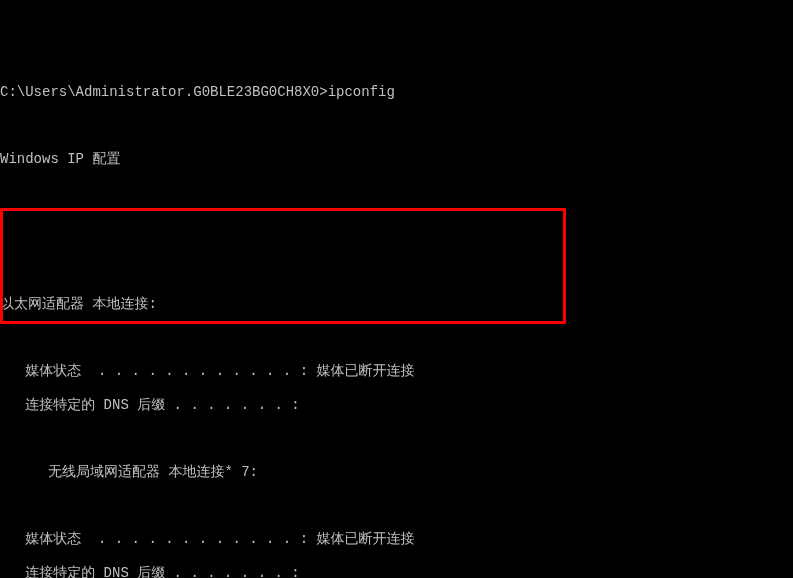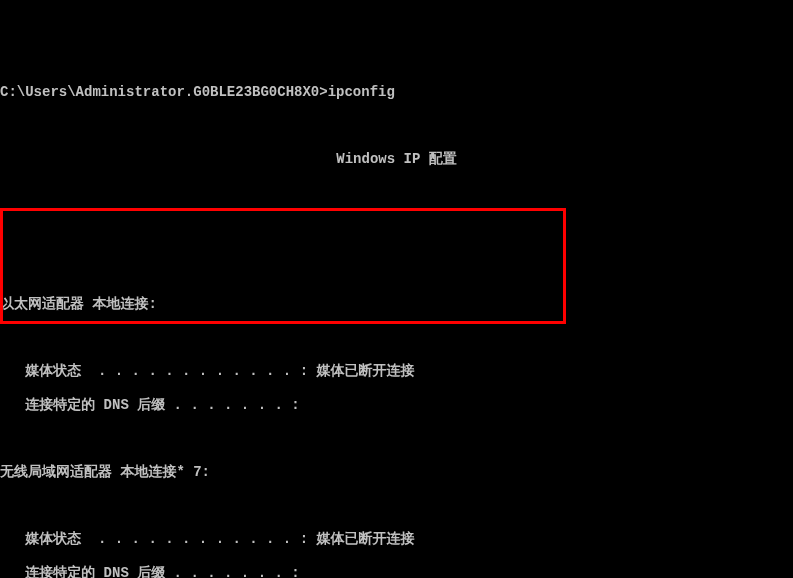--- a/index.html
+++ b/index.html
@@ -13,49 +13,48 @@
     width: 793px;
     height: 578px;
     overflow: hidden;
     white-space: pre;
   }
   .terminal {
     padding: 0;
   }
   .line {
     white-space: pre;
-    font-weight: bold;
   }
   .highlight-box {
     border: 3px solid #ff0000;
     position: absolute;
     left: 0px;
     top: 208px;
     width: 560px;
     height: 110px;
     pointer-events: none;
   }
 </style>
 </head>
 <body>
 
 
 
 <div class="terminal">
 <span class="line" style="display: block;"><span>C:\Users\Administrator.G0BLE23BG0CH8X0&gt;</span><span>ipconfig</span></span>
 <span class="line" style="display: block;"> </span>
-<span class="line" style="display: block; text-align: center;">Windows IP 配置</span>
+<span class="line" style="display: block;">Windows IP 配置</span>
 <span class="line" style="display: block;"> </span>
 <span class="line" style="display: block;"> </span>
 <span class="line" style="display: block; margin-top: 44px;">以太网适配器 本地连接:</span>
 <span class="line" style="display: block;"> </span>
 <span class="line" style="display: block;">   媒体状态  . . . . . . . . . . . . : 媒体已断开连接</span>
 <span class="line" style="display: block;">   连接特定的 DNS 后缀 . . . . . . . :</span>
 <span class="line" style="display: block;"> </span>
-<span class="line" style="display: block;">无线局域网适配器 本地连接* 7:</span>
+<span class="line" style="display: block; padding-left: 48px;">无线局域网适配器 本地连接* 7:</span>
 <span class="line" style="display: block;"> </span>
 <span class="line" style="display: block;">   媒体状态  . . . . . . . . . . . . : 媒体已断开连接</span>
 <span class="line" style="display: block;">   连接特定的 DNS 后缀 . . . . . . . :</span>
 <span class="line" style="display: block;"> </span>
 
 
 
 
 
 

